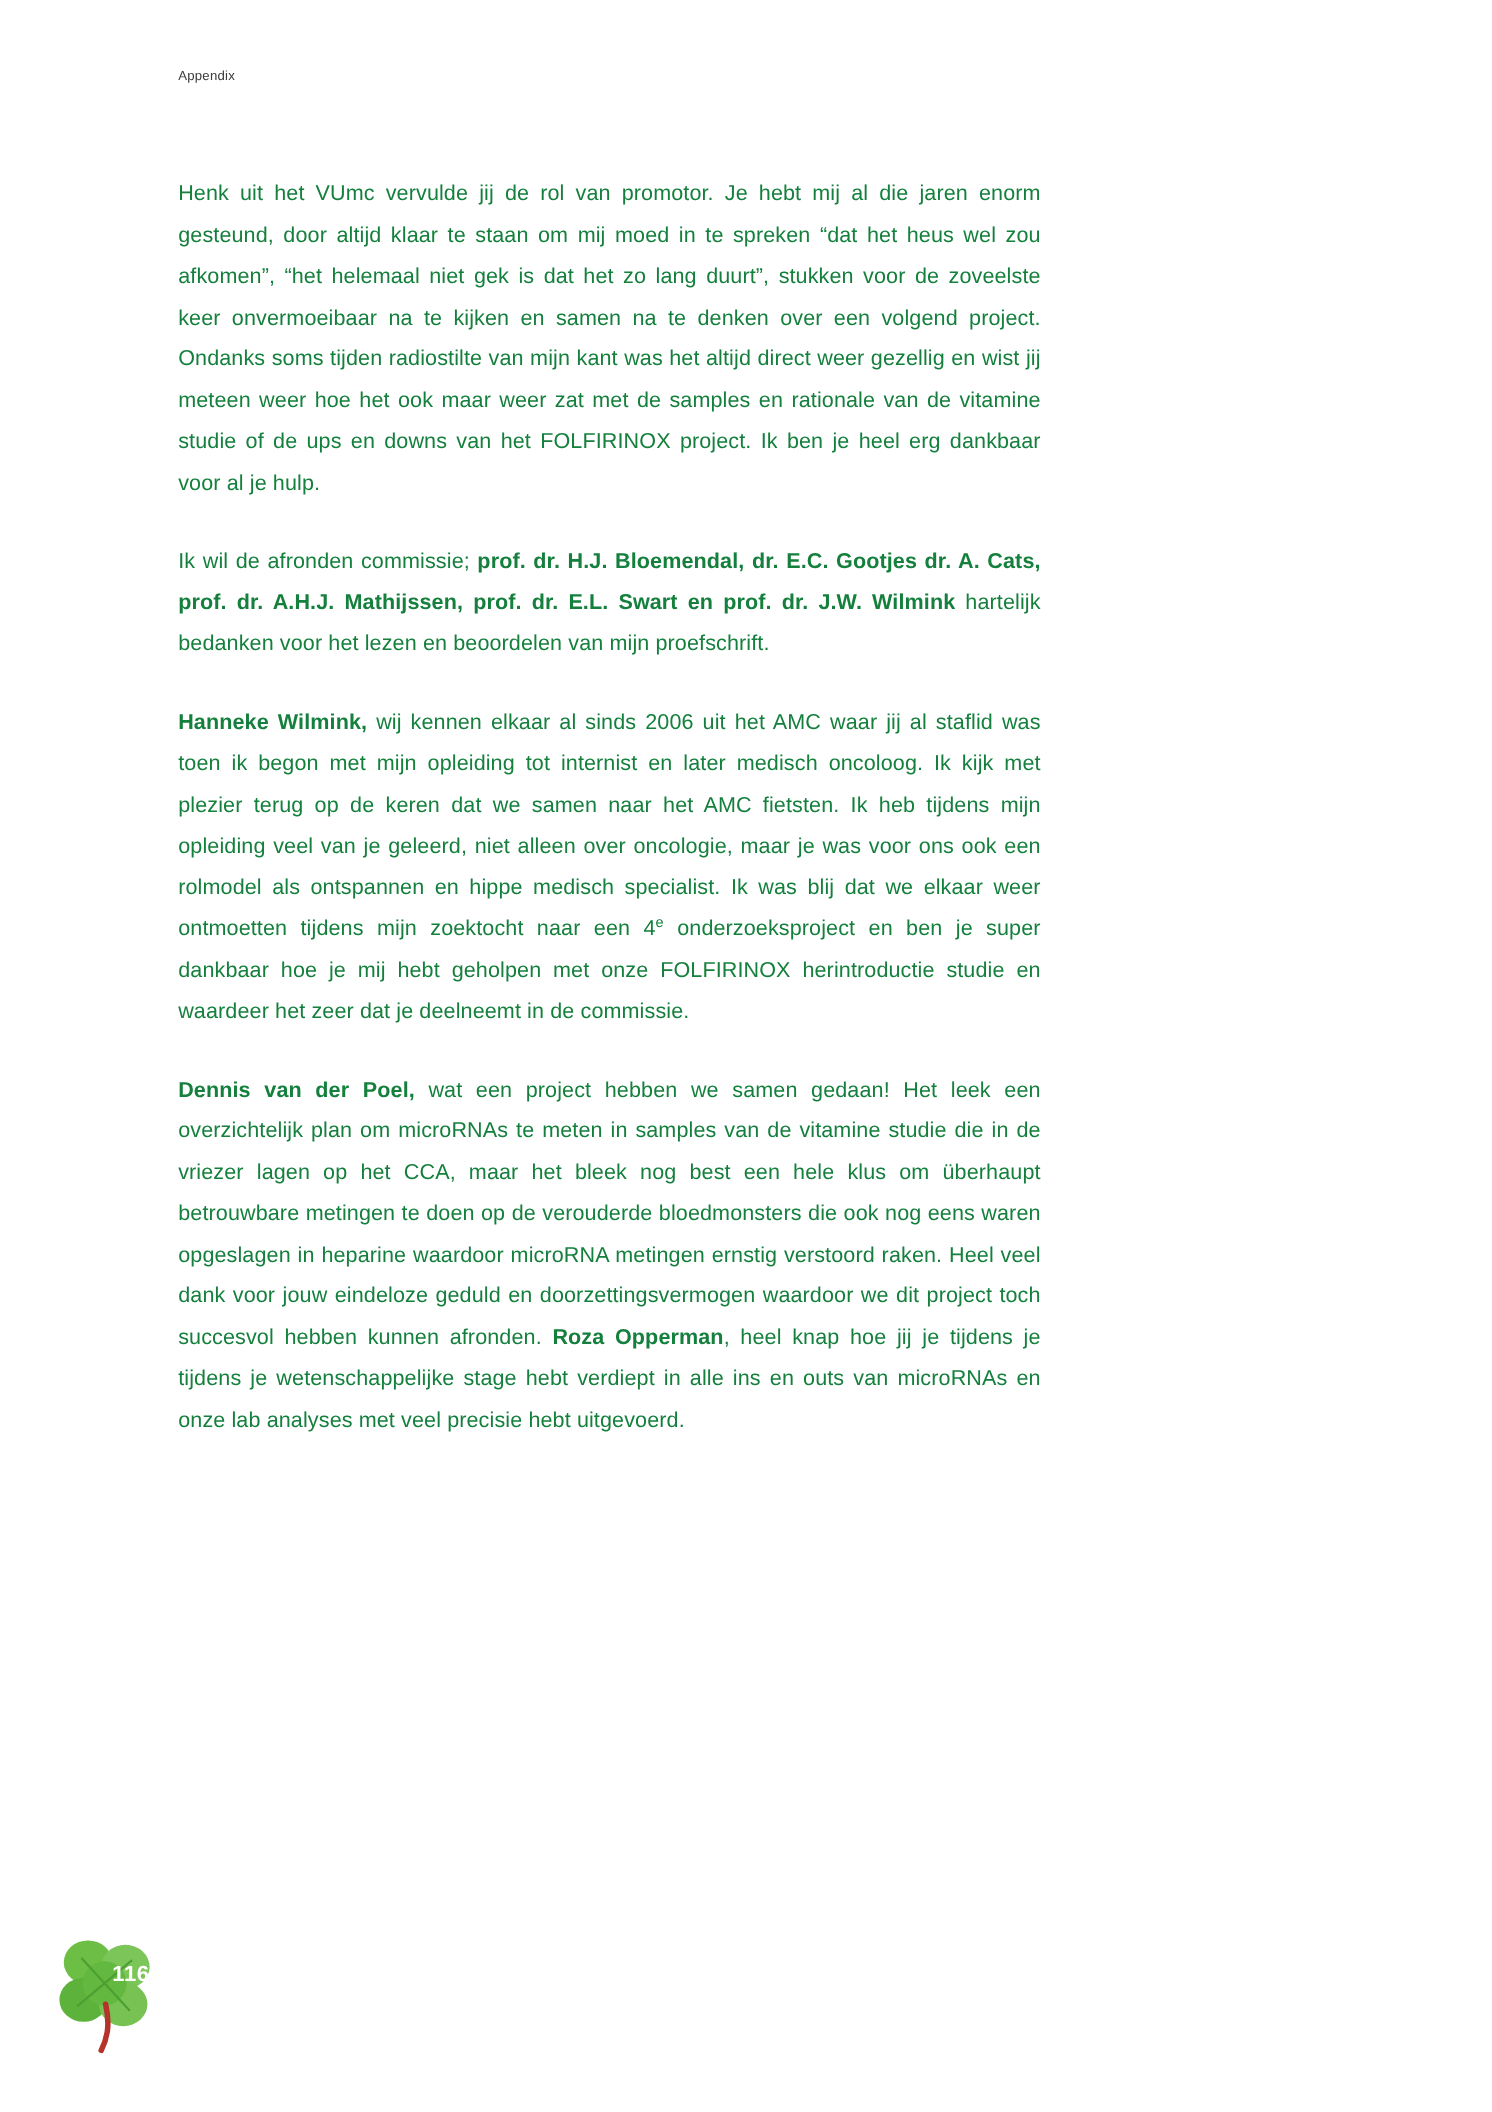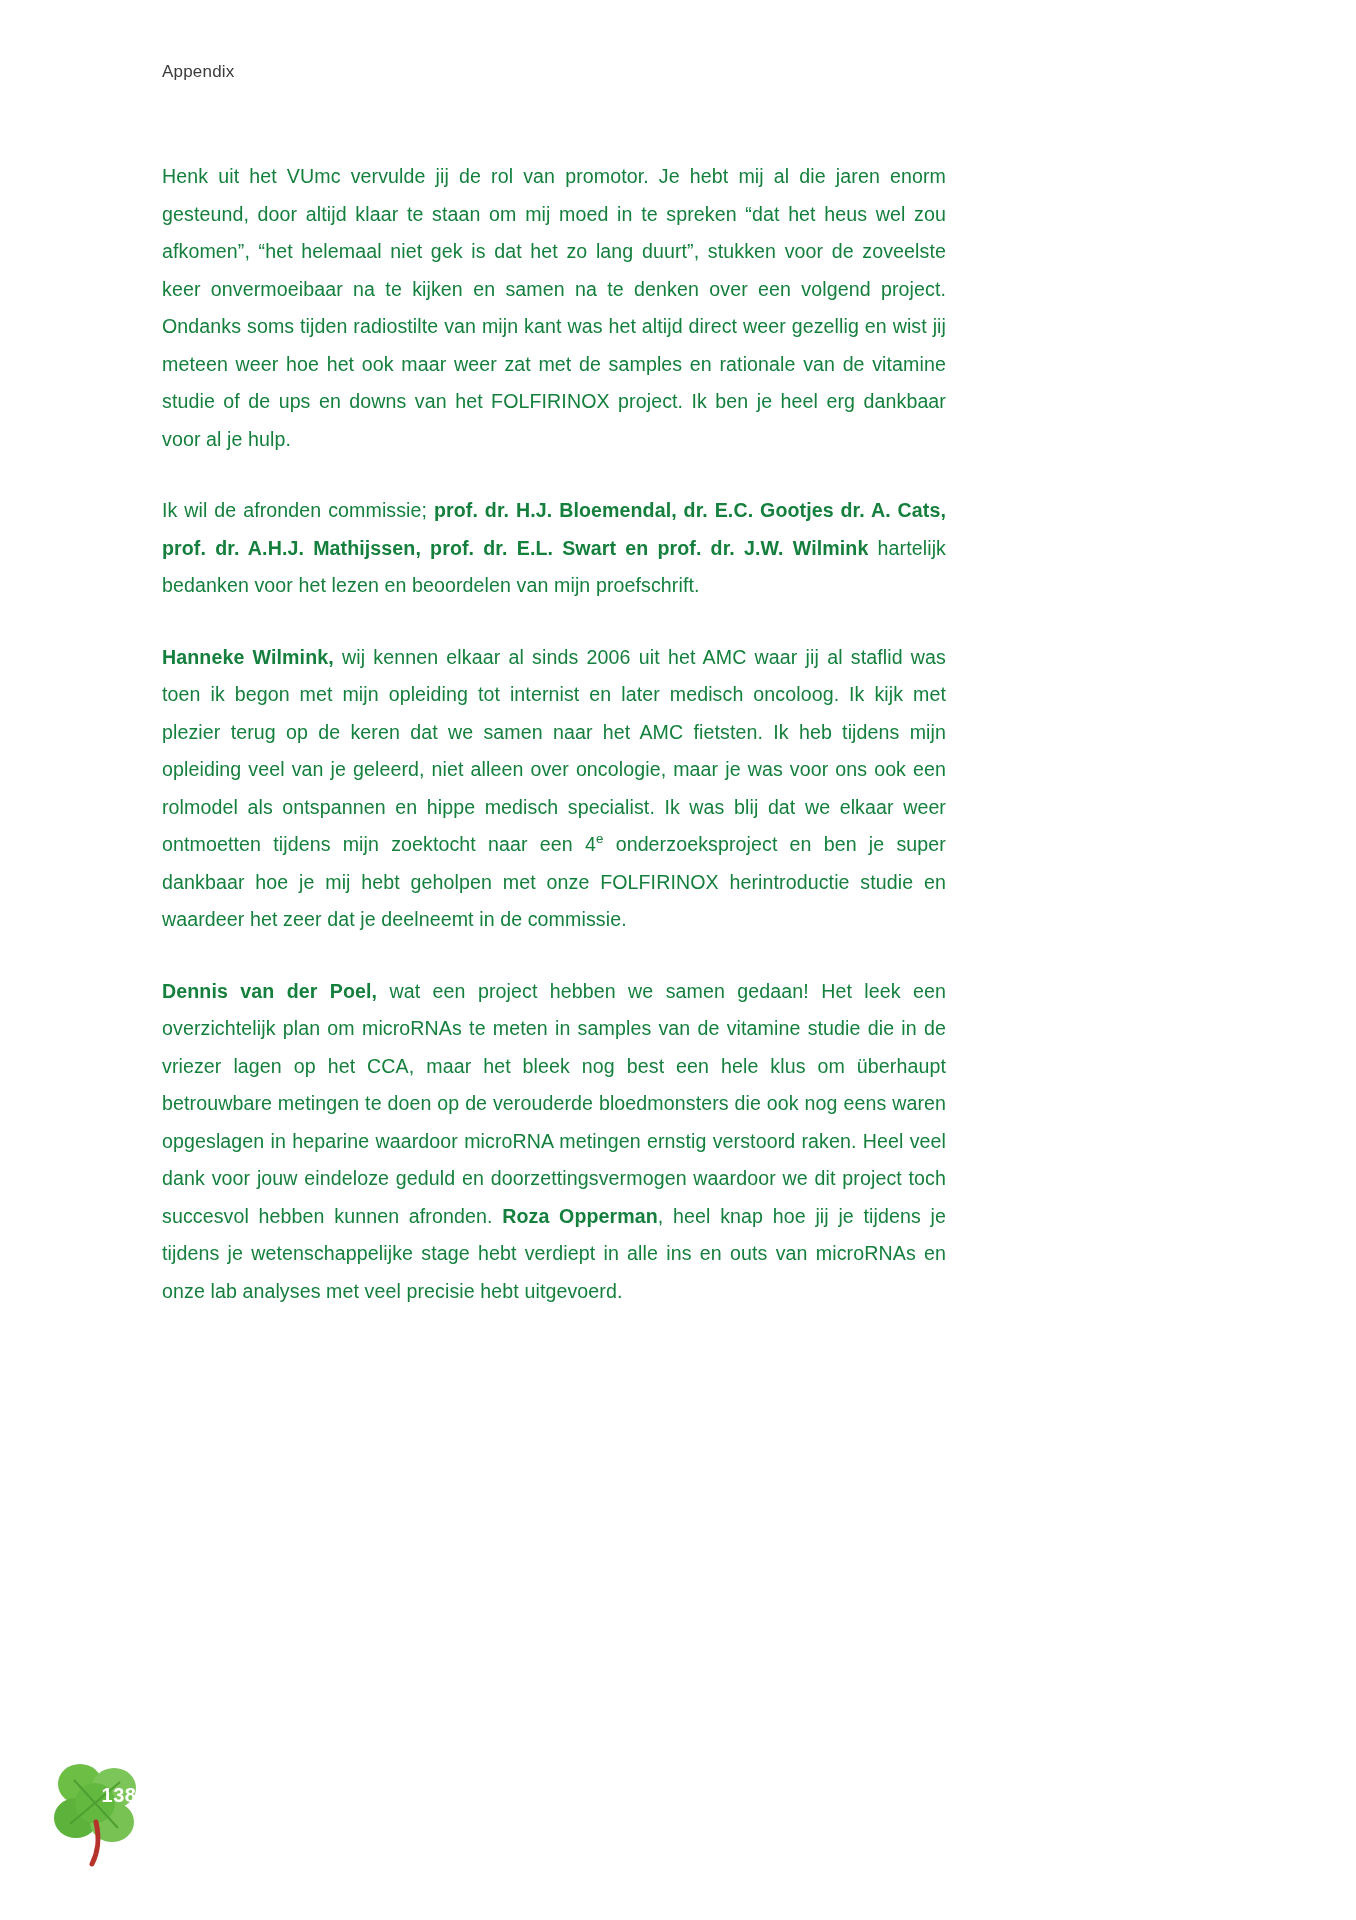--- a/index.html
+++ b/index.html
@@ -13,21 +13,21 @@
     height: 1920px;
     background: #ffffff;
     font-family: "Liberation Sans", sans-serif;
     color: #231f20;
     overflow: hidden;
   }
   .running-head {
     position: absolute;
     left: 162px;
     top: 62px;
-    font-size: 17px;
+    font-size: 12px;
     color: #3b3b3b;
     letter-spacing: 0.2px;
   }
   .content {
     position: absolute;
     left: 162px;
     top: 158px;
     width: 784px;
   }
   p.para {
@@ -99,16 +99,16 @@
         <circle cx="55" cy="55" r="20" fill="#63b83f"></circle>
 
         <path d="M55 55 L34 32" stroke="#4e9f31" stroke-width="2" fill="none"></path>
         <path d="M55 55 L80 34" stroke="#4e9f31" stroke-width="2" fill="none"></path>
         <path d="M55 55 L30 76" stroke="#4e9f31" stroke-width="2" fill="none"></path>
         <path d="M55 55 L78 80" stroke="#4e9f31" stroke-width="2" fill="none"></path>
 
         <path d="M56 74 C60 92 58 104 52 116" stroke="#b5332a" stroke-width="5" fill="none" stroke-linecap="round"></path>
       </g>
     </svg>
-    <div class="page-number">138</div>
+    <div class="page-number">116</div>
   </div>
 
 </div>
 
 </body></html>

